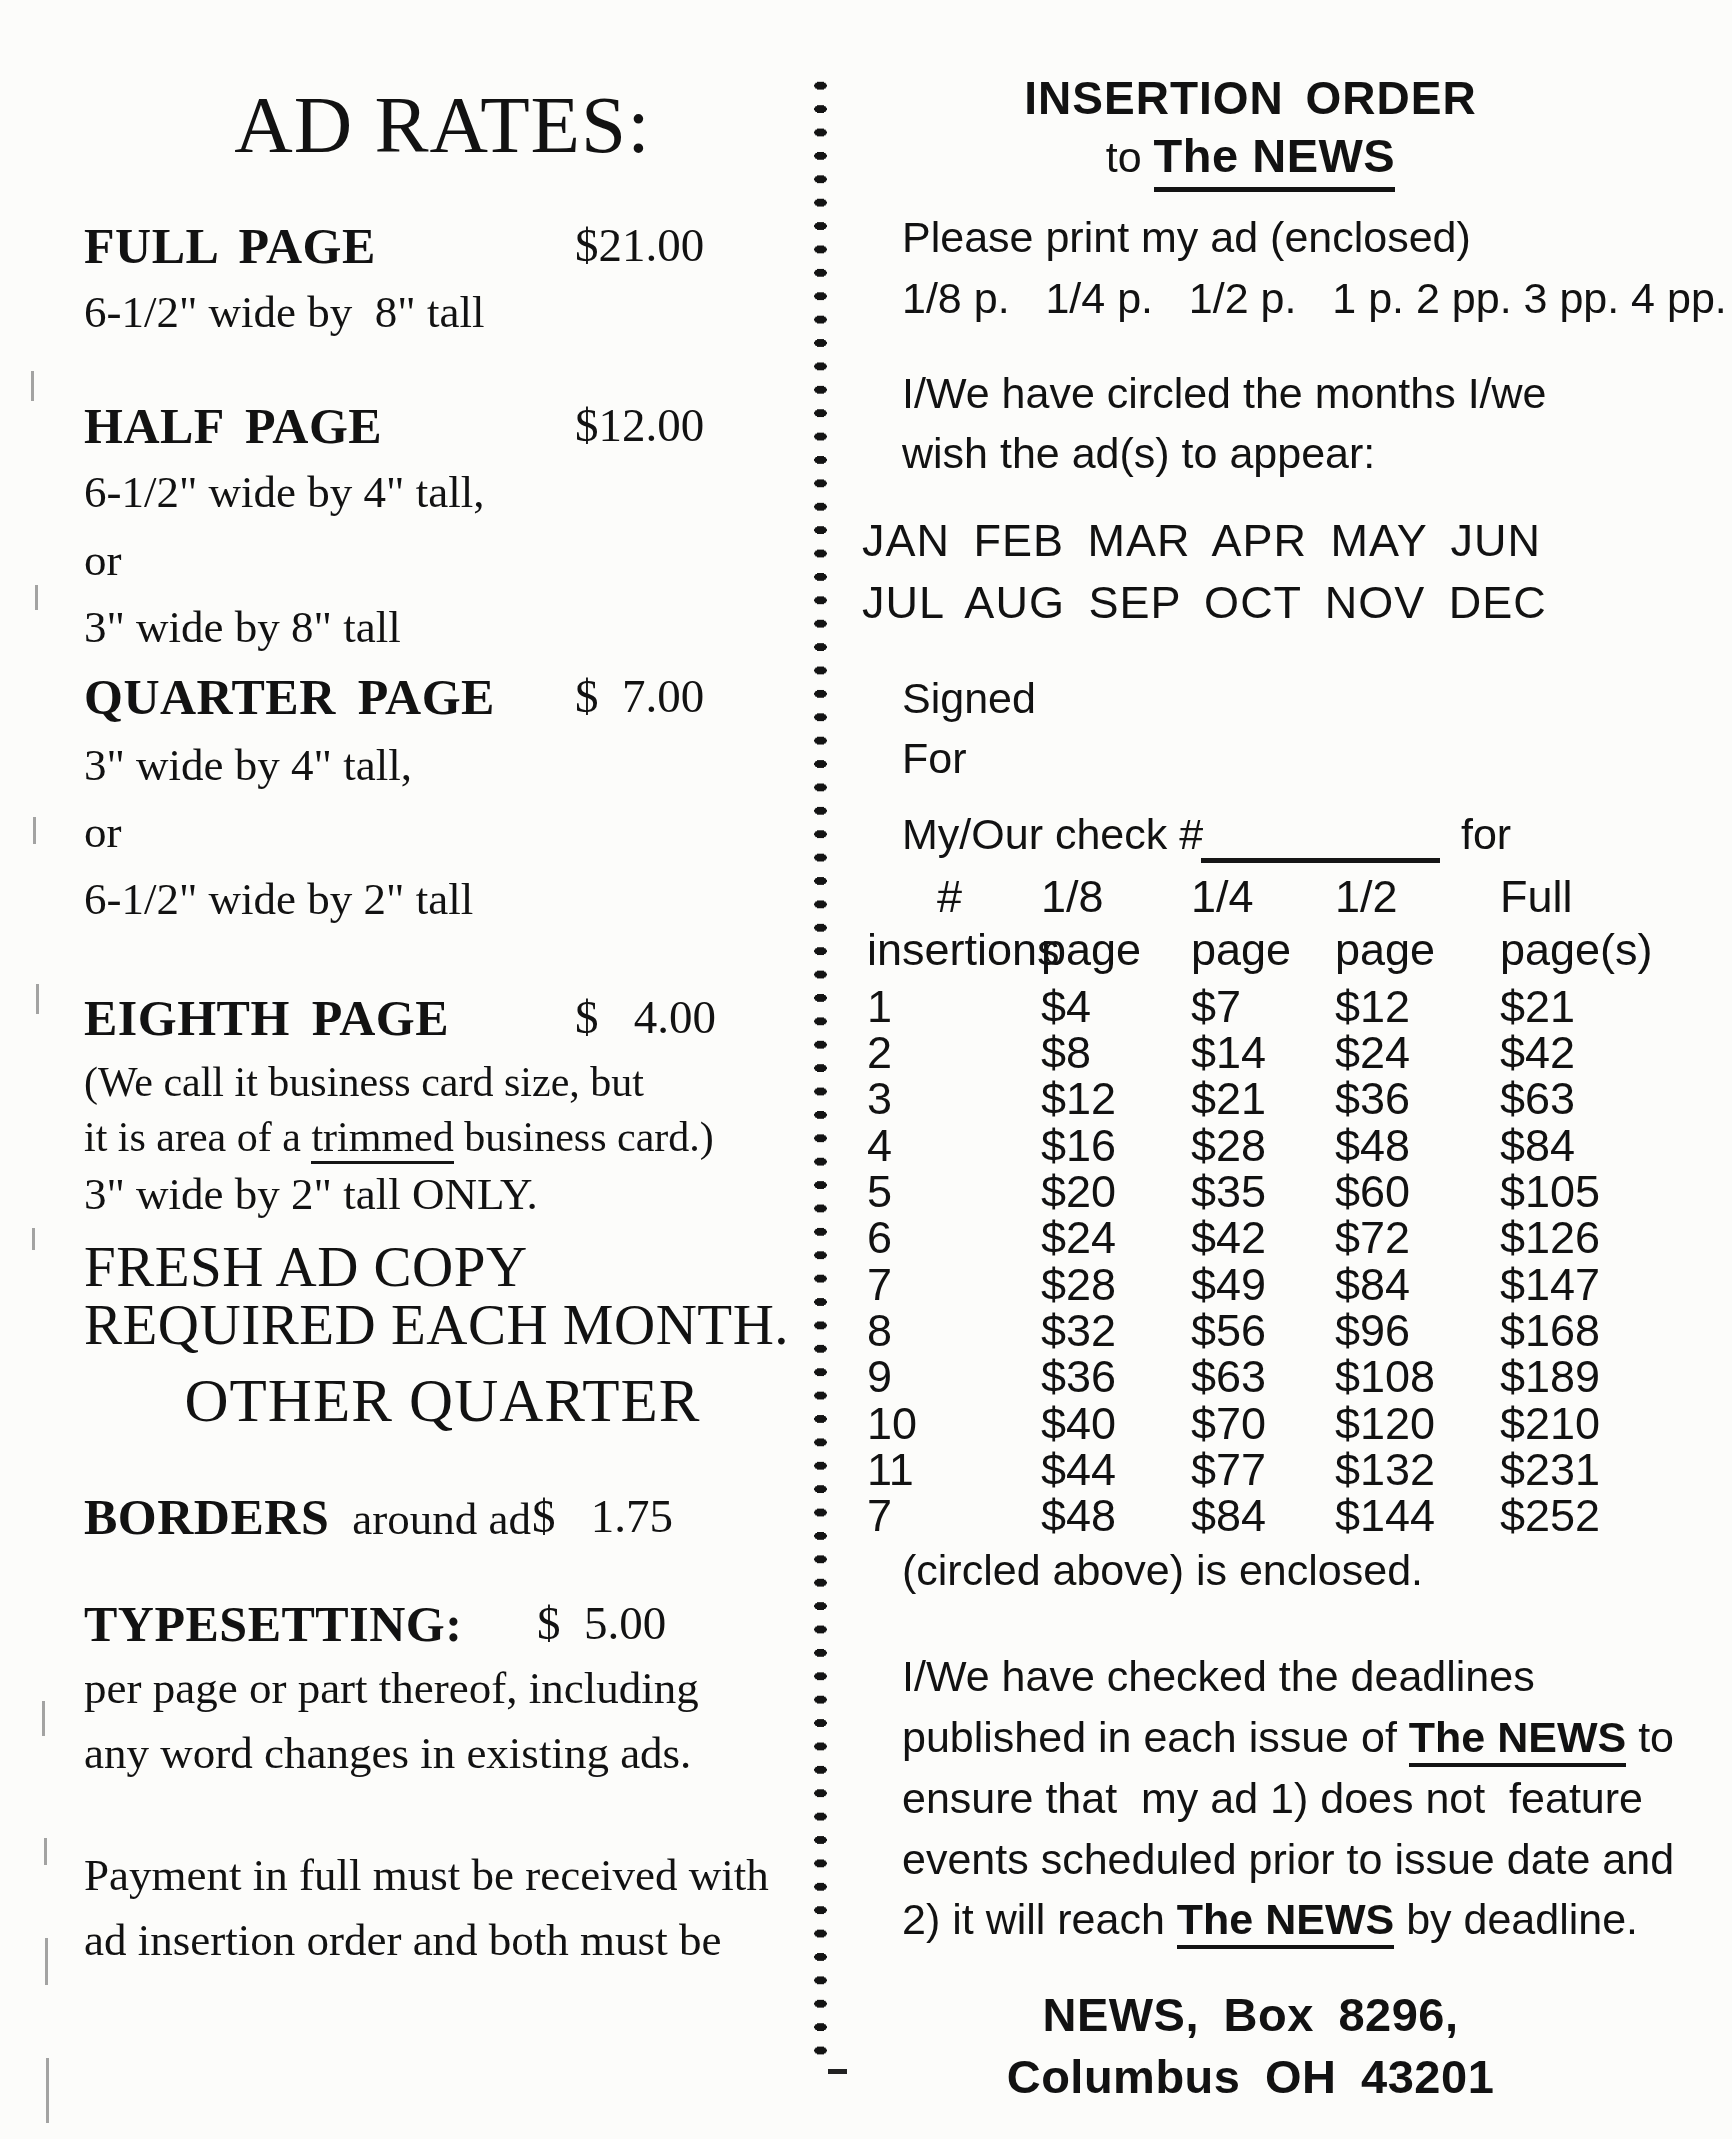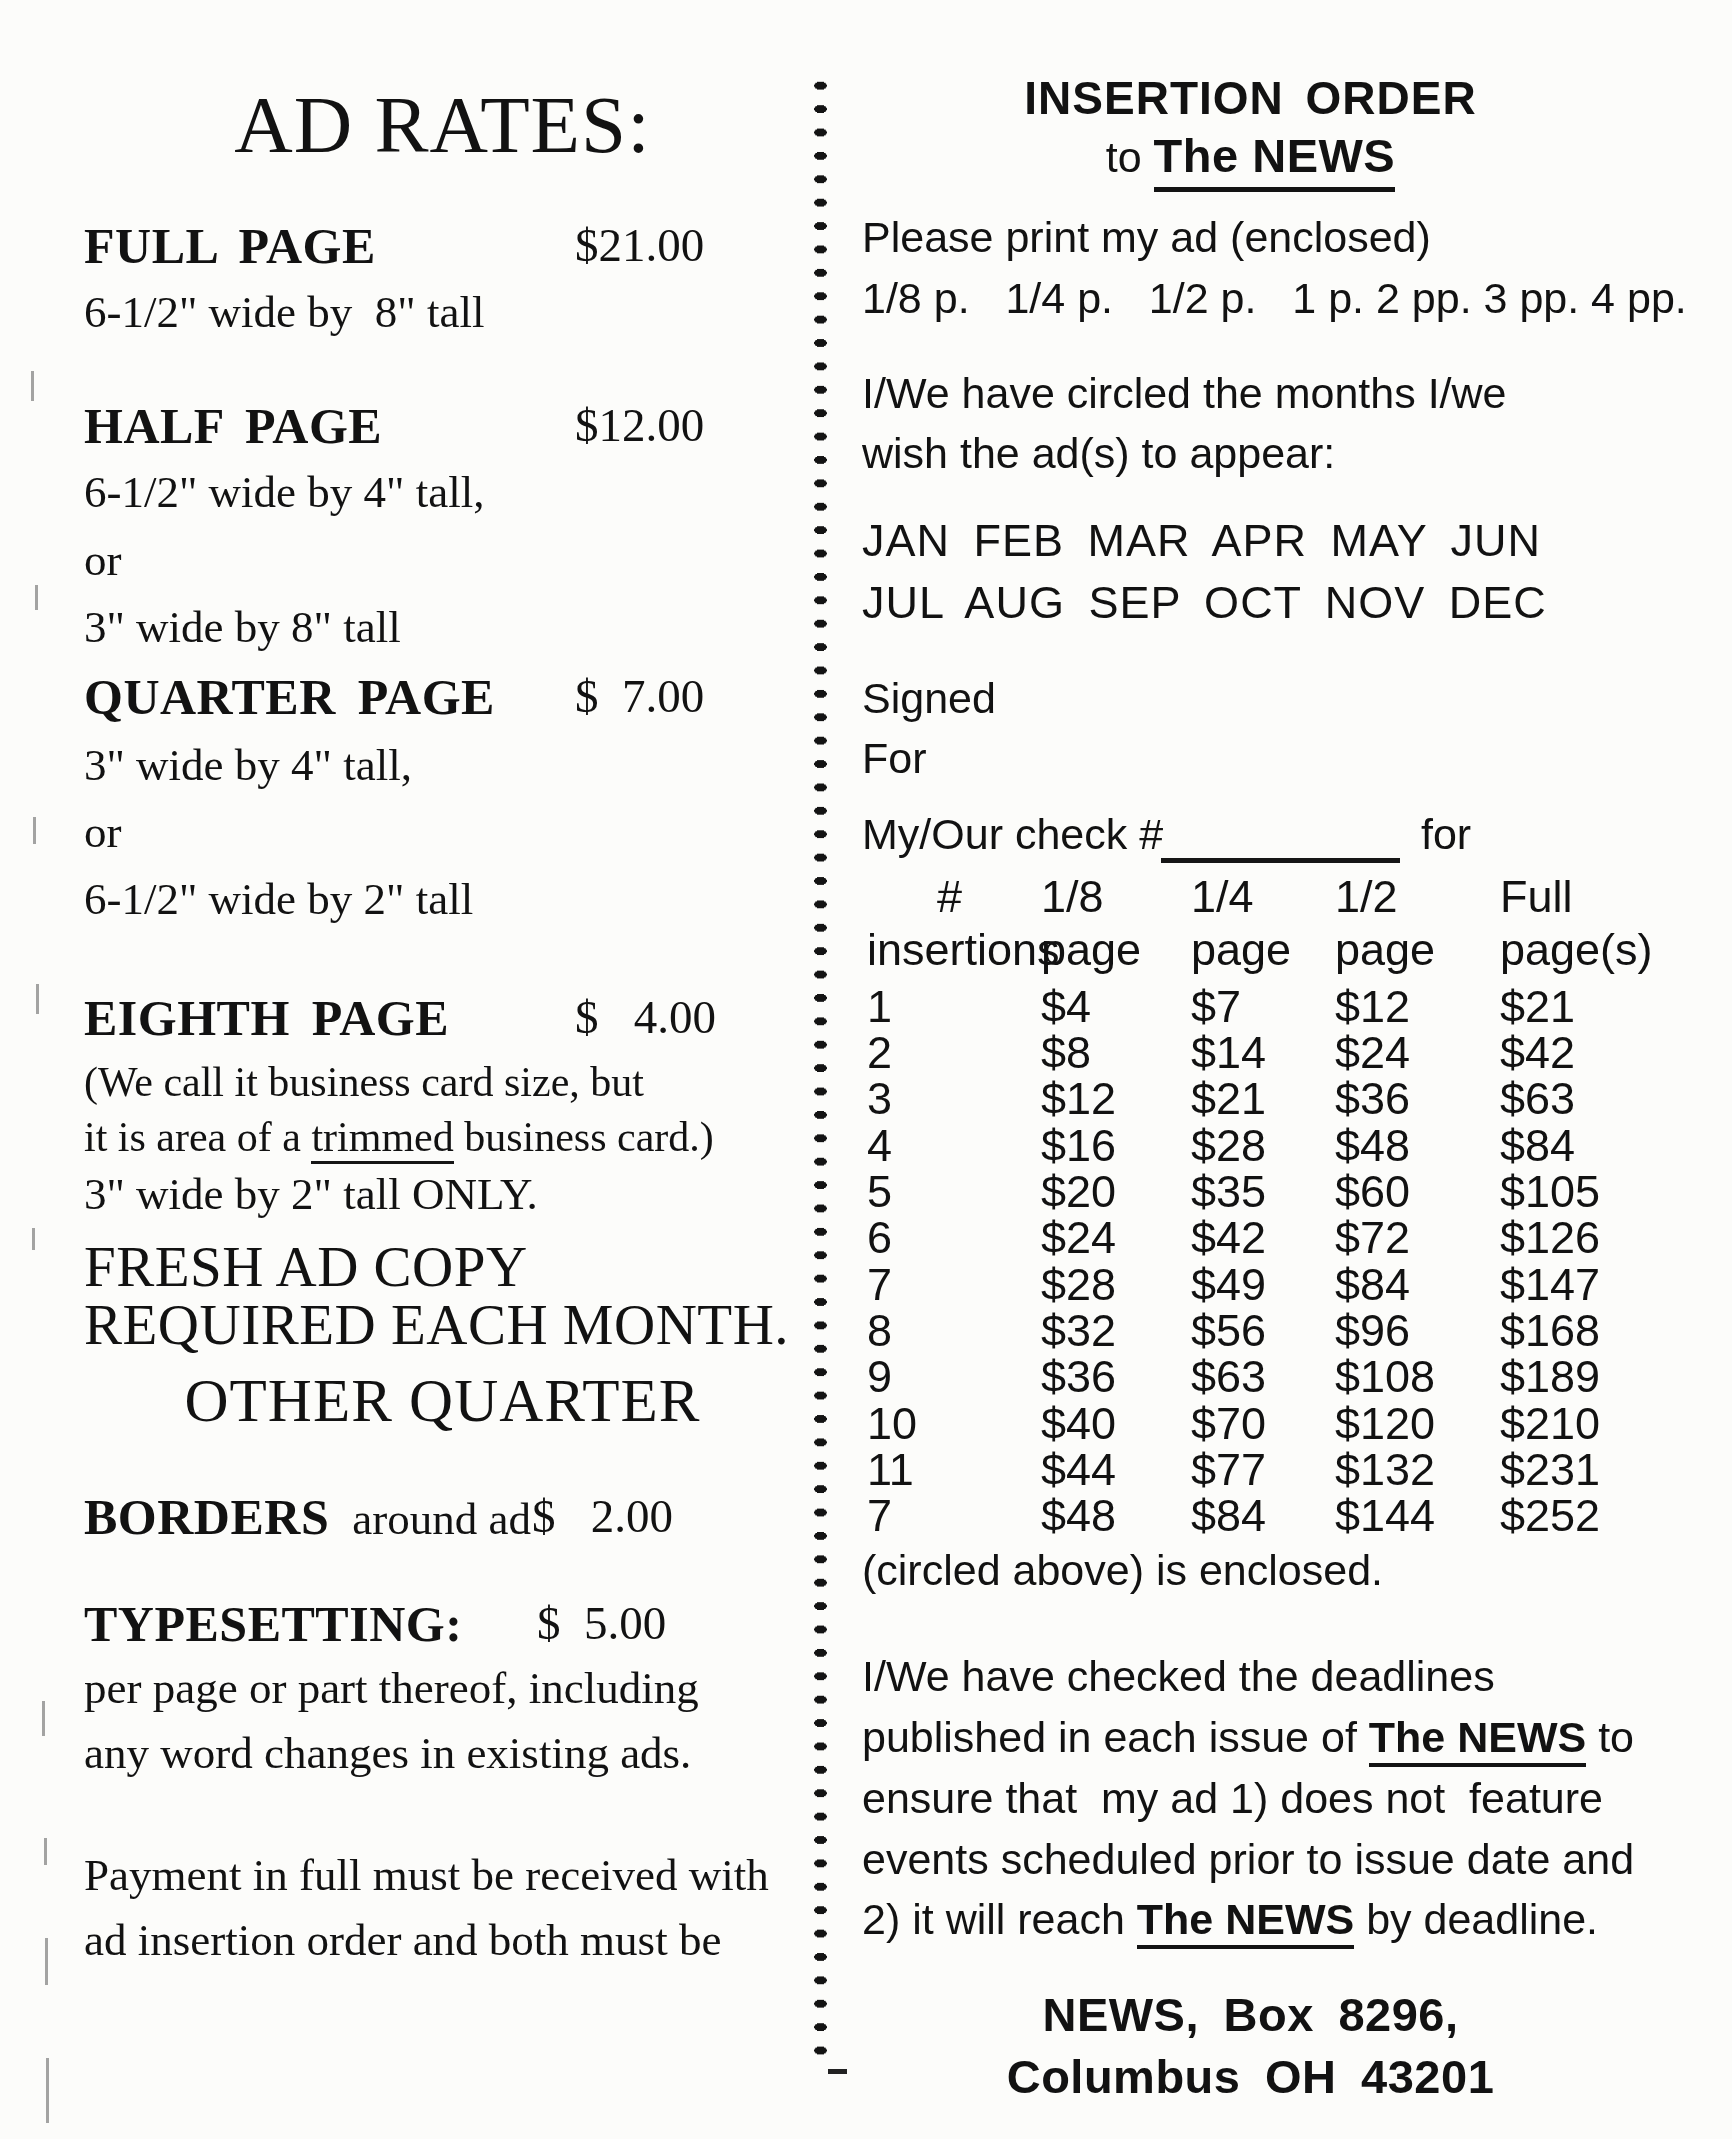--- a/index.html
+++ b/index.html
@@ -15,21 +15,21 @@
   .h{font-weight:bold;font-size:50px;word-spacing:9px;letter-spacing:0.5px;}
   .price{position:absolute;left:491px;top:1px;font-size:47px;font-weight:400;white-space:pre;}
   .price-b{position:absolute;left:448px;top:1px;font-size:47px;font-weight:400;white-space:pre;}
   .body{font-size:45px;}
   .note{font-size:42px;}
   .capsline{font-size:57px;letter-spacing:0.5px;}
   .other-title{font-size:61px;letter-spacing:1px;}
   .mid{font-size:45px;margin-left:21px;}
   .u-trim{border-bottom:3.5px solid #151515;padding-bottom:1px;}
   
-  .rbody{font-size:43px;}
+  .rbody{font-size:43px;margin-left:40px;}
   .io-title{font-size:46px;font-weight:bold;letter-spacing:1px;word-spacing:8px;}
   .to-line{font-size:43px;}
   .news-u{font-size:47px;font-weight:bold;letter-spacing:0.5px;border-bottom:5.5px solid #131313;padding-bottom:5px;}
   .news-u2{font-weight:bold;border-bottom:4.5px solid #131313;padding-bottom:1.5px;}
   .mon{font-size:45px;word-spacing:10px;letter-spacing:1px;}
   .tcell{position:absolute;top:0;font-size:45px;white-space:nowrap;}
   .tbl-row{height:46px;width:100%;}
   .fill-line{position:absolute;height:0;border-bottom:5.5px solid #161616;}
   .addr{font-size:47px;font-weight:bold;word-spacing:11px;letter-spacing:0.5px;}
   
@@ -94,21 +94,21 @@
     <div class="line body" style="top:1170px">3" wide by 2" tall ONLY.</div>
 
     <div class="line capsline" style="top:1236px">FRESH AD COPY</div>
     <div class="line capsline" style="top:1294px">REQUIRED EACH MONTH.</div>
 
     <div class="line center other-title" style="top:1368px">OTHER QUARTER</div>
 
     <div class="line" style="top:1490px">
       <span class="h">BORDERS</span>
       <span class="mid">around ad</span>
-      <span class="price-b">$   2.00</span>
+      <span class="price-b">$   1.75</span>
     </div>
 
     <div class="line" style="top:1597px">
       <span class="h">TYPESETTING:</span>
       <span class="price-b" style="left:453px">$  5.00</span>
     </div>
     <div class="line body" style="top:1664px">per page or part thereof, including</div>
     <div class="line body" style="top:1729px">any word changes in existing ads.</div>
 
     <div class="line body" style="top:1851px">Payment in full must be received with</div>

